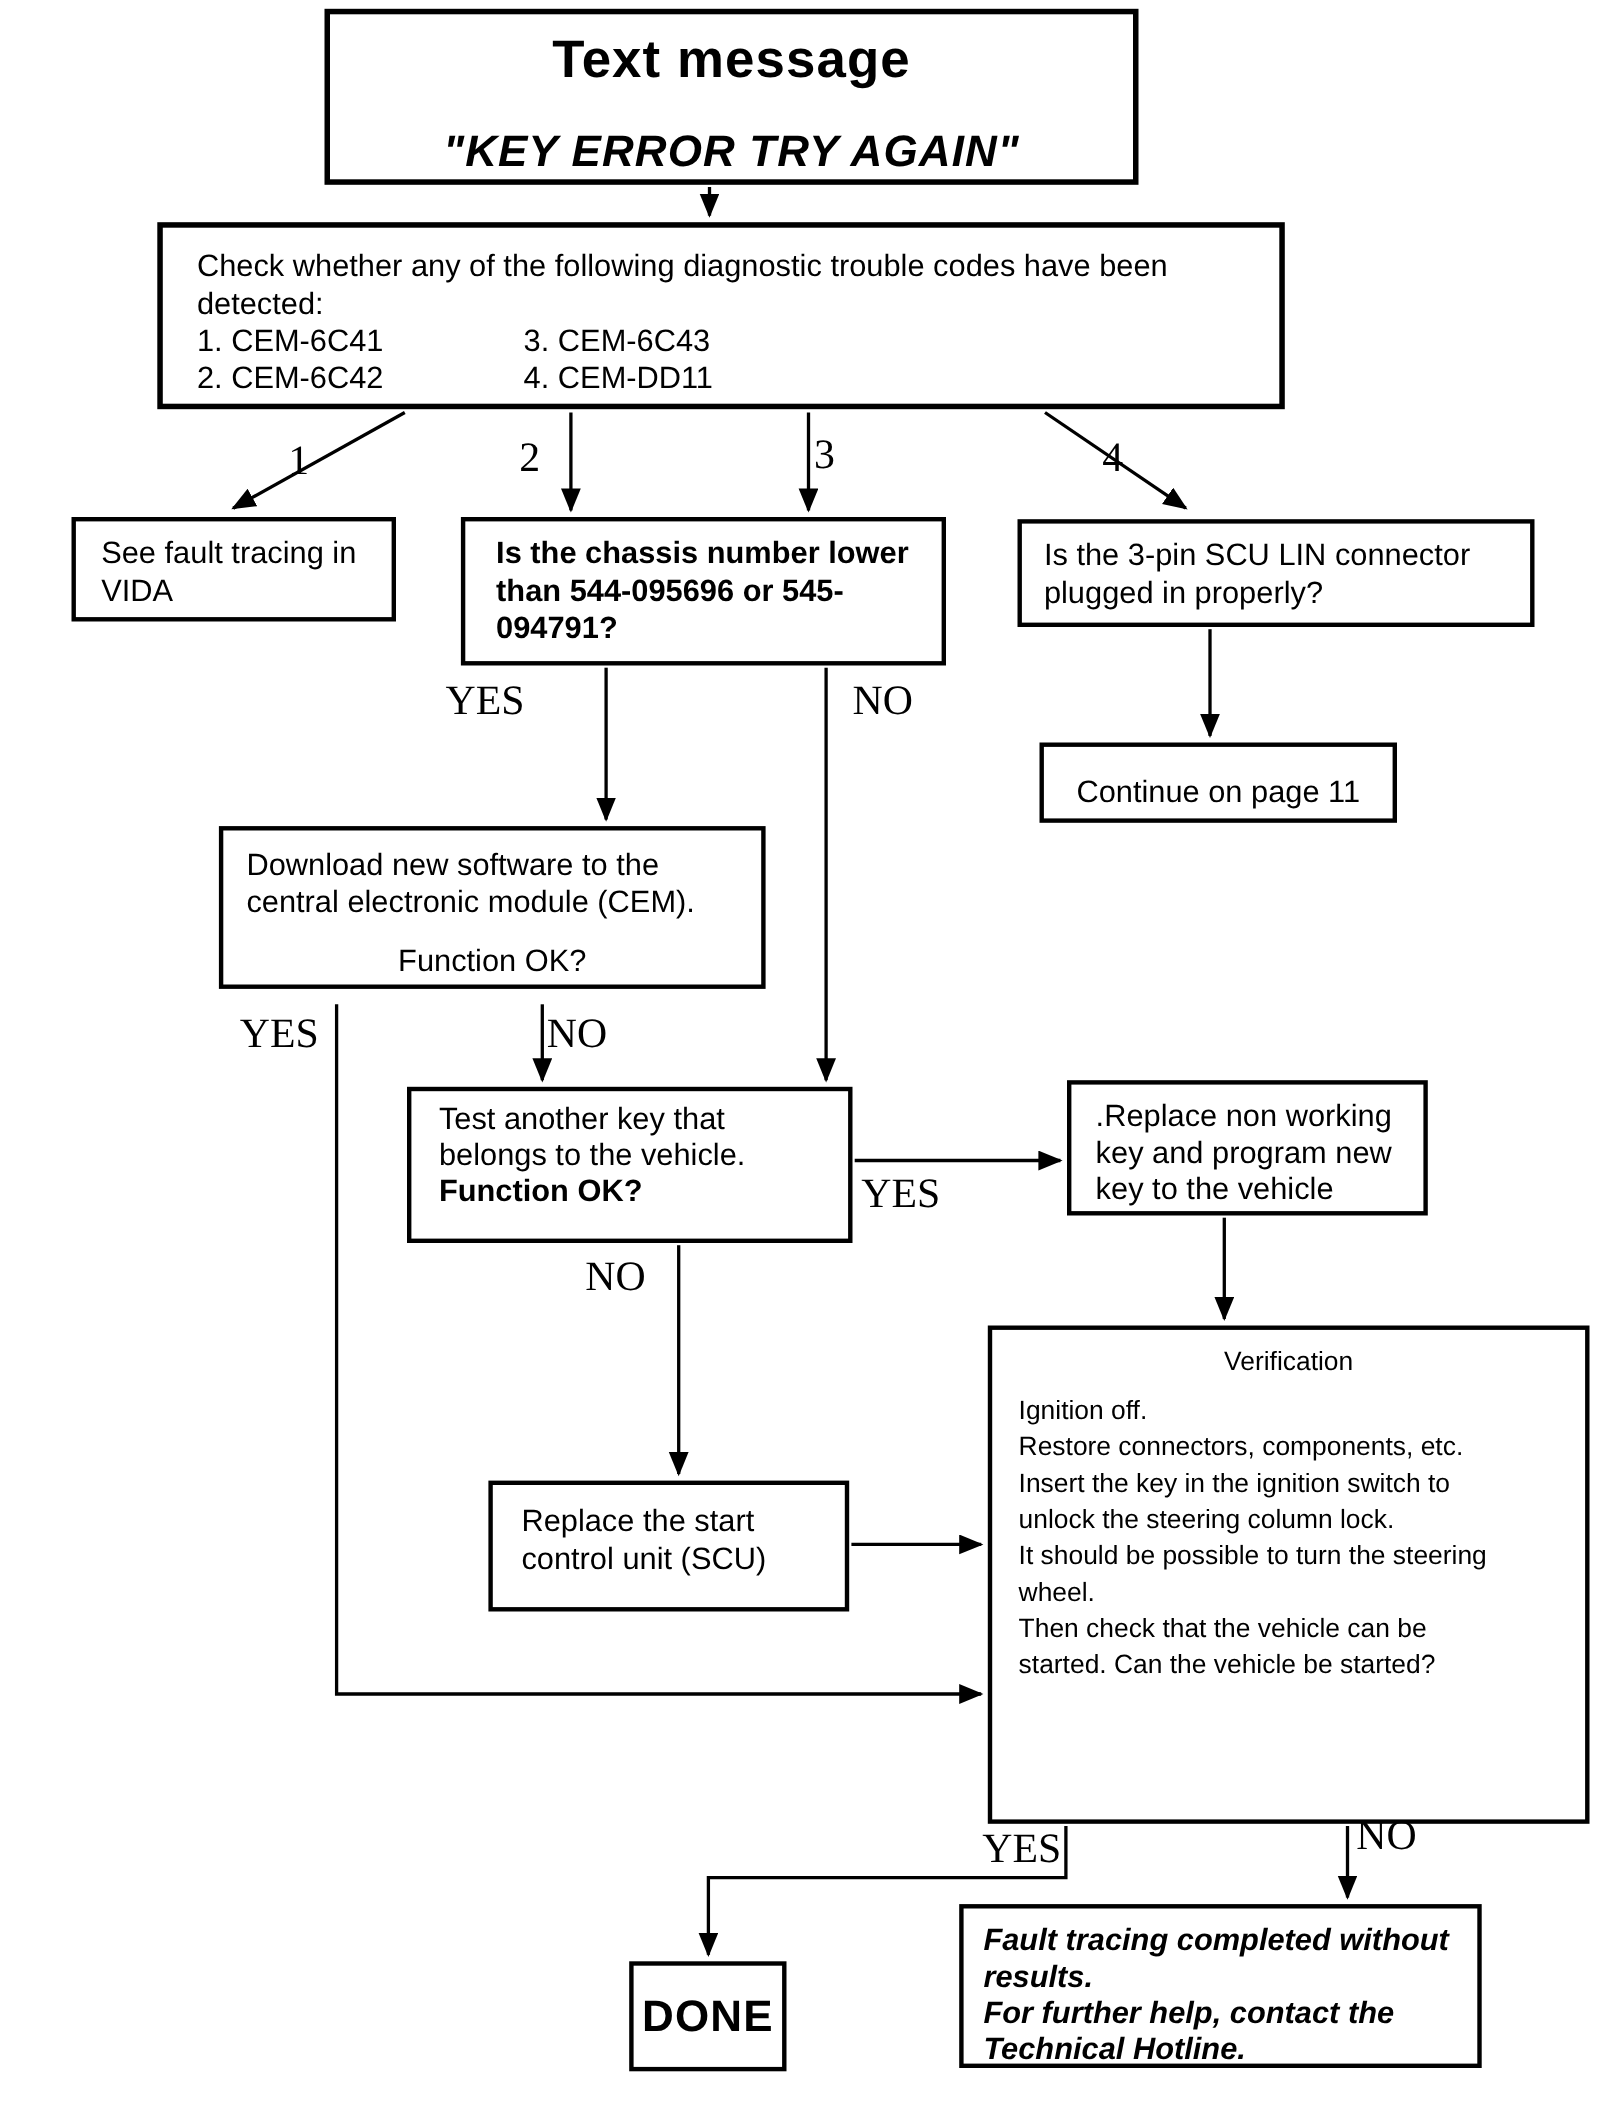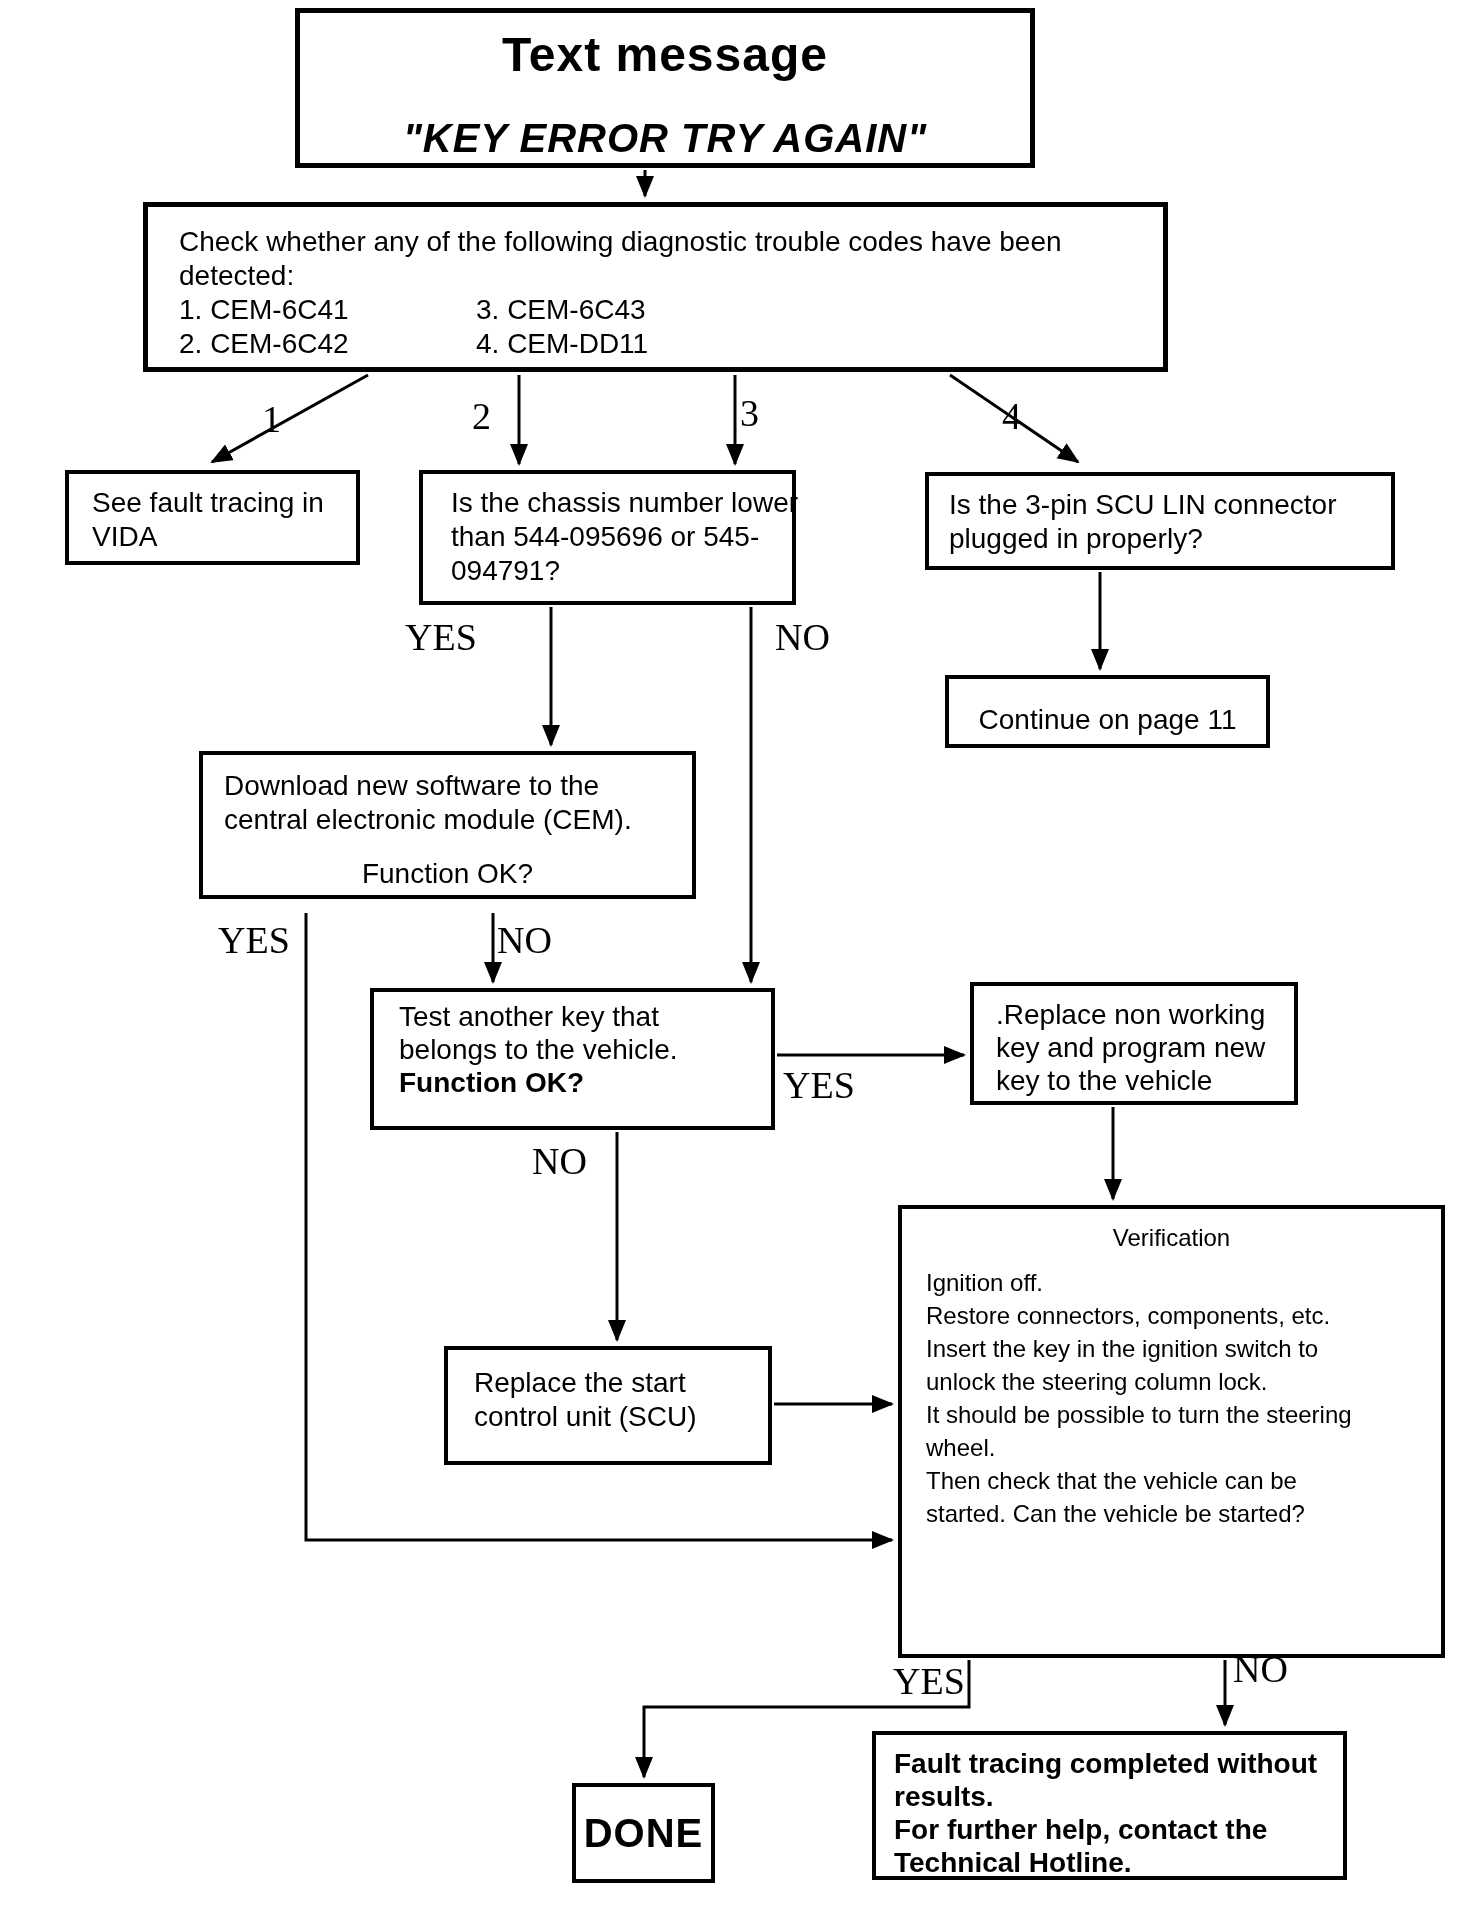--- a/index.html
+++ b/index.html
@@ -32,21 +32,21 @@
   .n-sculin{padding:12px 0 0 20px;}
   .n-page11{display:flex;align-items:center;justify-content:center;padding-top:17px;}
   .n-download{padding:14px 0 0 21px;}
   .n-download .q{text-align:center;margin-top:20px;padding-right:21px;}
   .n-testkey{padding:8px 0 0 25px;line-height:33px;}
   .n-replacekey{padding:12px 0 0 22px;line-height:33px;}
   .n-verif{padding:12px 0 0 24px;font-size:24px;line-height:33px;}
   .n-verif .vtitle{text-align:center;padding-right:24px;margin-bottom:12px;}
   .n-scu{padding:16px 0 0 26px;}
   .n-done{display:flex;align-items:center;justify-content:center;font-weight:bold;font-size:40px;letter-spacing:1px;}
-  .n-fault{padding:12px 0 0 18px;font-weight:bold;line-height:33px;}
+  .n-fault{padding:12px 0 0 18px;font-weight:bold;line-height:33px;font-style:italic;}
   .bold{font-weight:bold;}
   .edge-label{
     position:absolute;
     font-family:"Liberation Serif", serif;
     font-size:38px;
     line-height:38px;
     color:#000;
     white-space:nowrap;
   }
 </style>
@@ -93,21 +93,21 @@
       <div class="tline">2. CEM-6C42</div>
       <div class="tline">4. CEM-DD11</div>
     </div>
   </div>
 
   <div class="node n-vida" style="left:65px;top:470px;width:295px;height:95px;">
     <div class="tline">See fault tracing in</div>
     <div class="tline">VIDA</div>
   </div>
 
-  <div class="node n-chassis" style="left:419px;top:470px;width:377px;height:135px;">
+  <div class="node n-chassis" style="left:419px;top:470px;width:441px;height:135px;font-weight:bold;">
     <div class="tline">Is the chassis number lower</div>
     <div class="tline">than 544-095696 or 545-</div>
     <div class="tline">094791?</div>
   </div>
 
   <div class="node n-sculin" style="left:925px;top:472px;width:470px;height:98px;">
     <div class="tline">Is the 3-pin SCU LIN connector</div>
     <div class="tline">plugged in properly?</div>
   </div>
 

